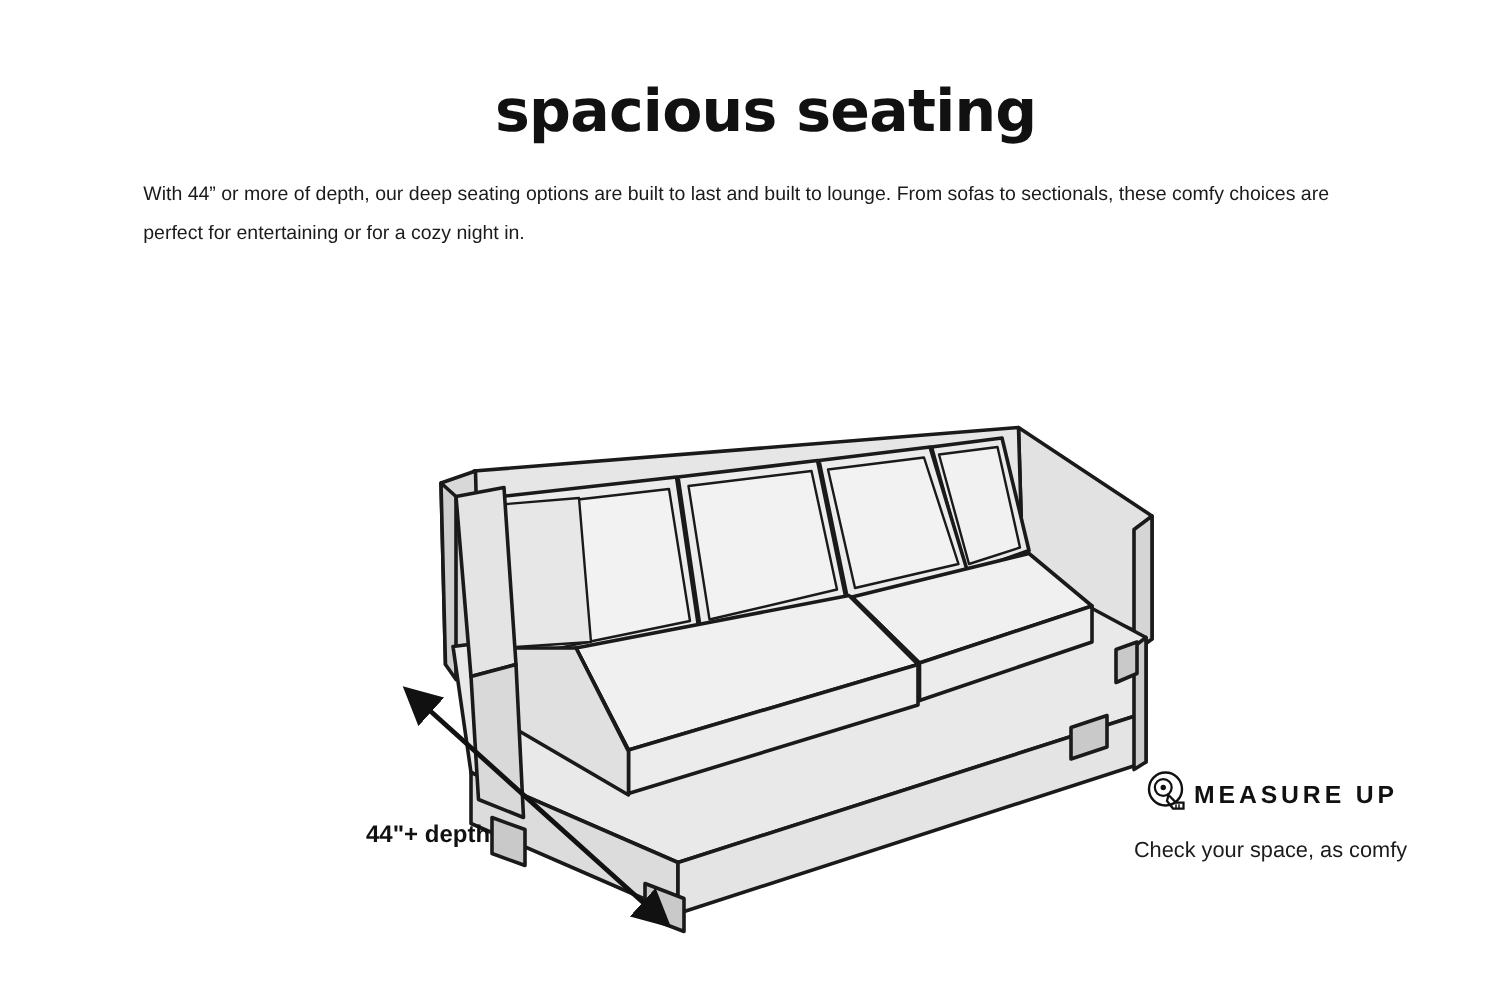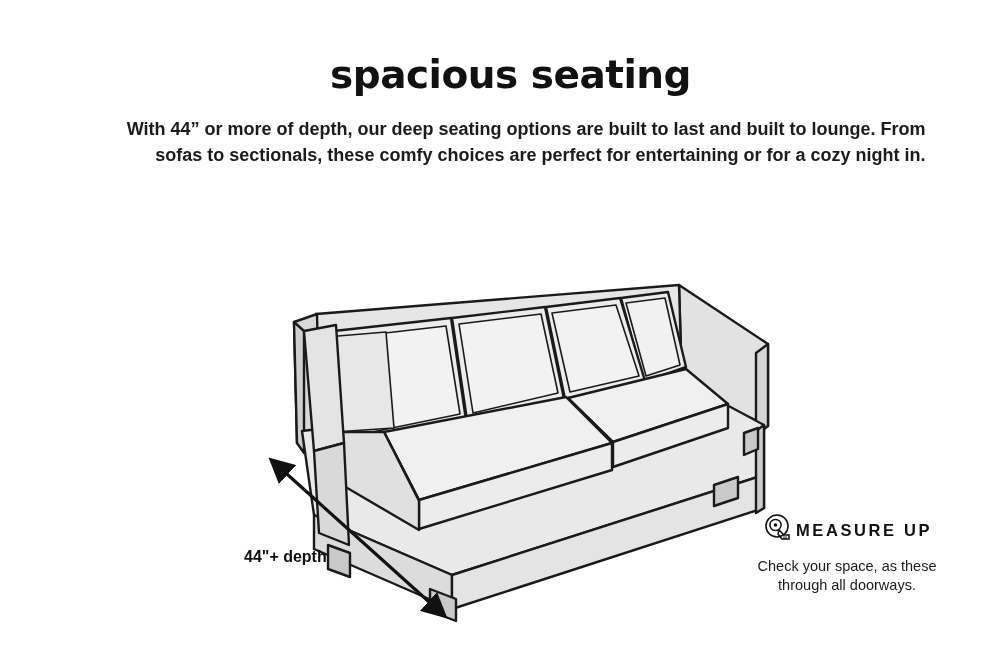--- a/index.html
+++ b/index.html
@@ -31,25 +31,24 @@
     letter-spacing: -0.5px;
     color: #111111;
     font-family: "DejaVu Sans", sans-serif;
   }
   .subtitle {
     position: absolute;
     top: 116px;
     left: 50%;
     transform: translateX(-50%);
     width: 830px;
-    text-align: right;
-    font-size: 18px;
+    text-align: left;
+    font-size: 13px;
     line-height: 26px;
     color: #1b1b1b;
-    font-weight: bold;
   }
   .illustration {
     position: absolute;
     top: 185px;
     left: 200px;
     width: 600px;
     height: 450px;
   }
   .depth-label {
     position: absolute;
@@ -169,18 +168,17 @@
           <circle cx="15" cy="13" r="11" fill="none" stroke="#111111" stroke-width="1.6"></circle>
           <circle cx="13.5" cy="12" r="5.6" fill="none" stroke="#111111" stroke-width="1.5"></circle>
           <circle cx="13.5" cy="12" r="1.8" fill="#111111"></circle>
           <path d="M17 17 L22 22 L27 22 L27 26 L20 26 L16 21 Z" fill="none" stroke="#111111" stroke-width="1.5"></path>
           <path d="M22 23.2 L22 26 M24 23.2 L24 26" stroke="#111111" stroke-width="1"></path>
         </svg>
       </span>
       <span class="measure-title">MEASURE UP</span>
     </div>
     <div class="measure-body">
-      <div>Check your space, as these</div>
-      <div>through all doorways.</div>
+      <div>Check your space, as comfy</div>
     </div>
   </div>
 
 </div>
 
 </body></html>

